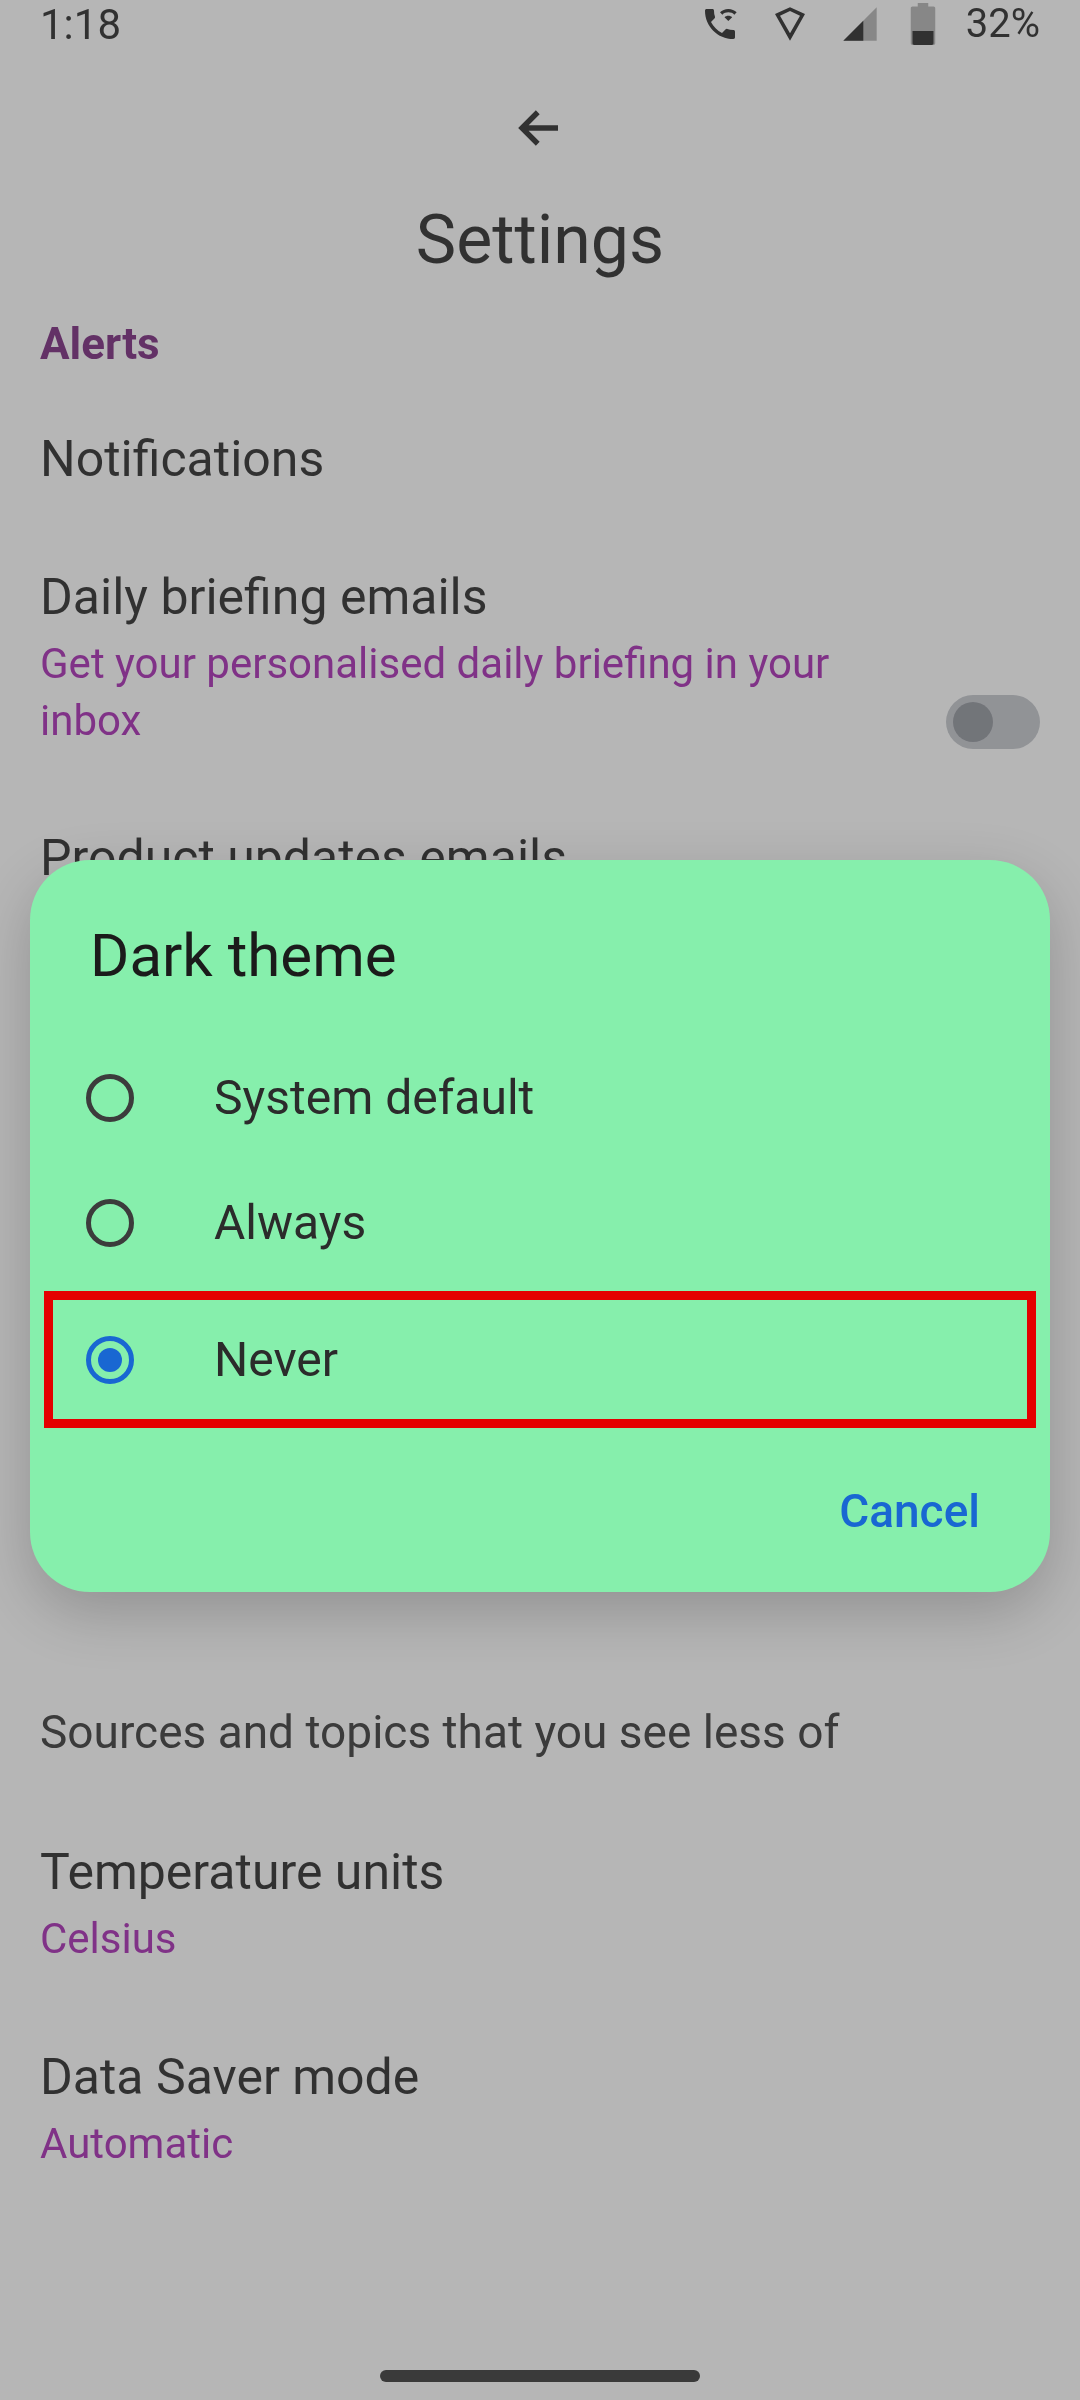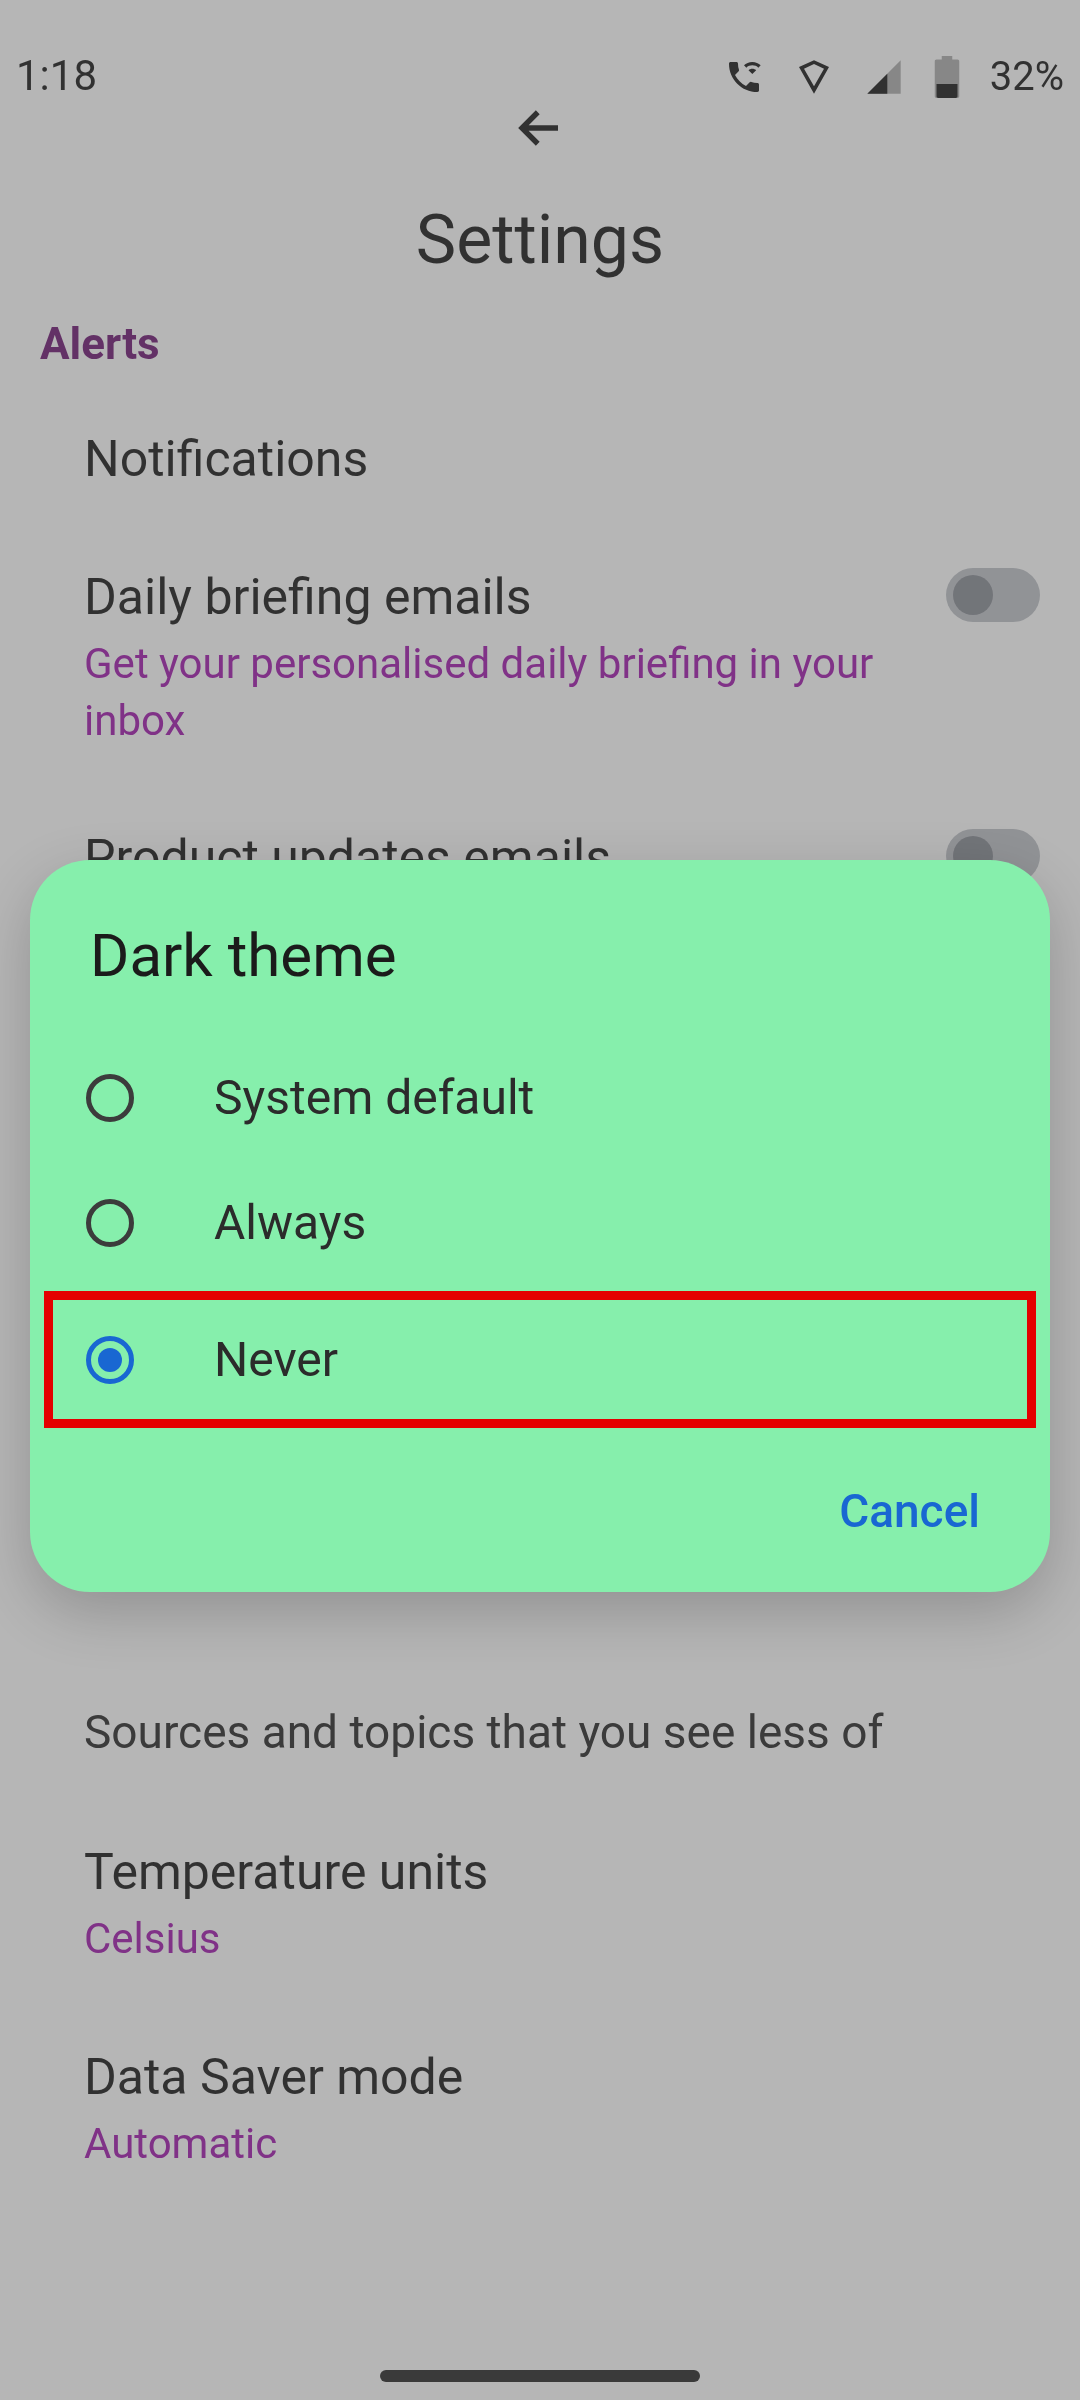--- a/index.html
+++ b/index.html
@@ -1,33 +1,33 @@
 <!DOCTYPE html>
 <html><head>
 <meta charset="utf-8">
 <style>
   * { box-sizing: border-box; margin: 0; padding: 0; }
   html, body { width: 1080px; height: 2400px; overflow: hidden; font-family: Roboto, "Segoe UI", Arial, sans-serif; }
   body { background: #fff; position: relative; }
 
   
-  .statusbar { height: 100px; display: flex; align-items: flex-end; justify-content: space-between; padding: 0 16px; font-size: 42px; color: #1b1b1b; }
+  .statusbar { height: 100px; display: flex; align-items: flex-start; justify-content: space-between; padding: 0 40px; font-size: 42px; color: #1b1b1b; }
   .statusbar .right { display: flex; align-items: center; gap: 30px; }
   .statusbar .right svg { display: block; }
   .statusbar .batt-text { font-size: 40px; }
 
   
   .appbar { height: 180px; display: flex; align-items: center; padding: 0 28px; gap: 44px; flex-direction: column; }
   .appbar .back { width: 72px; height: 72px; display: flex; align-items: center; justify-content: center; }
   .appbar .title { font-size: 68px; color: #1b1b1b; font-weight: 400; }
 
   
   .list { padding: 0 40px; }
   .section-header { color: #701a75; font-size: 44px; font-weight: 700; padding: 38px 0 20px 0; }
-  .item { padding: 40px 0; display: flex; align-items: flex-start; margin-left: 44px; }
+  .item { padding: 40px 0; display: flex; align-items: flex-end; }
   .item .txt { flex: 1; }
   .item .title { font-size: 50px; color: #1b1b1b; margin-bottom: 10px; }
   .item .sub { font-size: 42px; color: #a21caf; line-height: 1.35; }
   .item.plain .title { margin-bottom: 0; }
 
   
   .switch { width: 94px; height: 54px; border-radius: 27px; background: #c0c3c9; position: relative; flex-shrink: 0; margin-left: 30px; }
   .switch::after { content: ""; position: absolute; width: 40px; height: 40px; border-radius: 50%; background: #8b8f97; top: 7px; left: 7px; }
 
   

